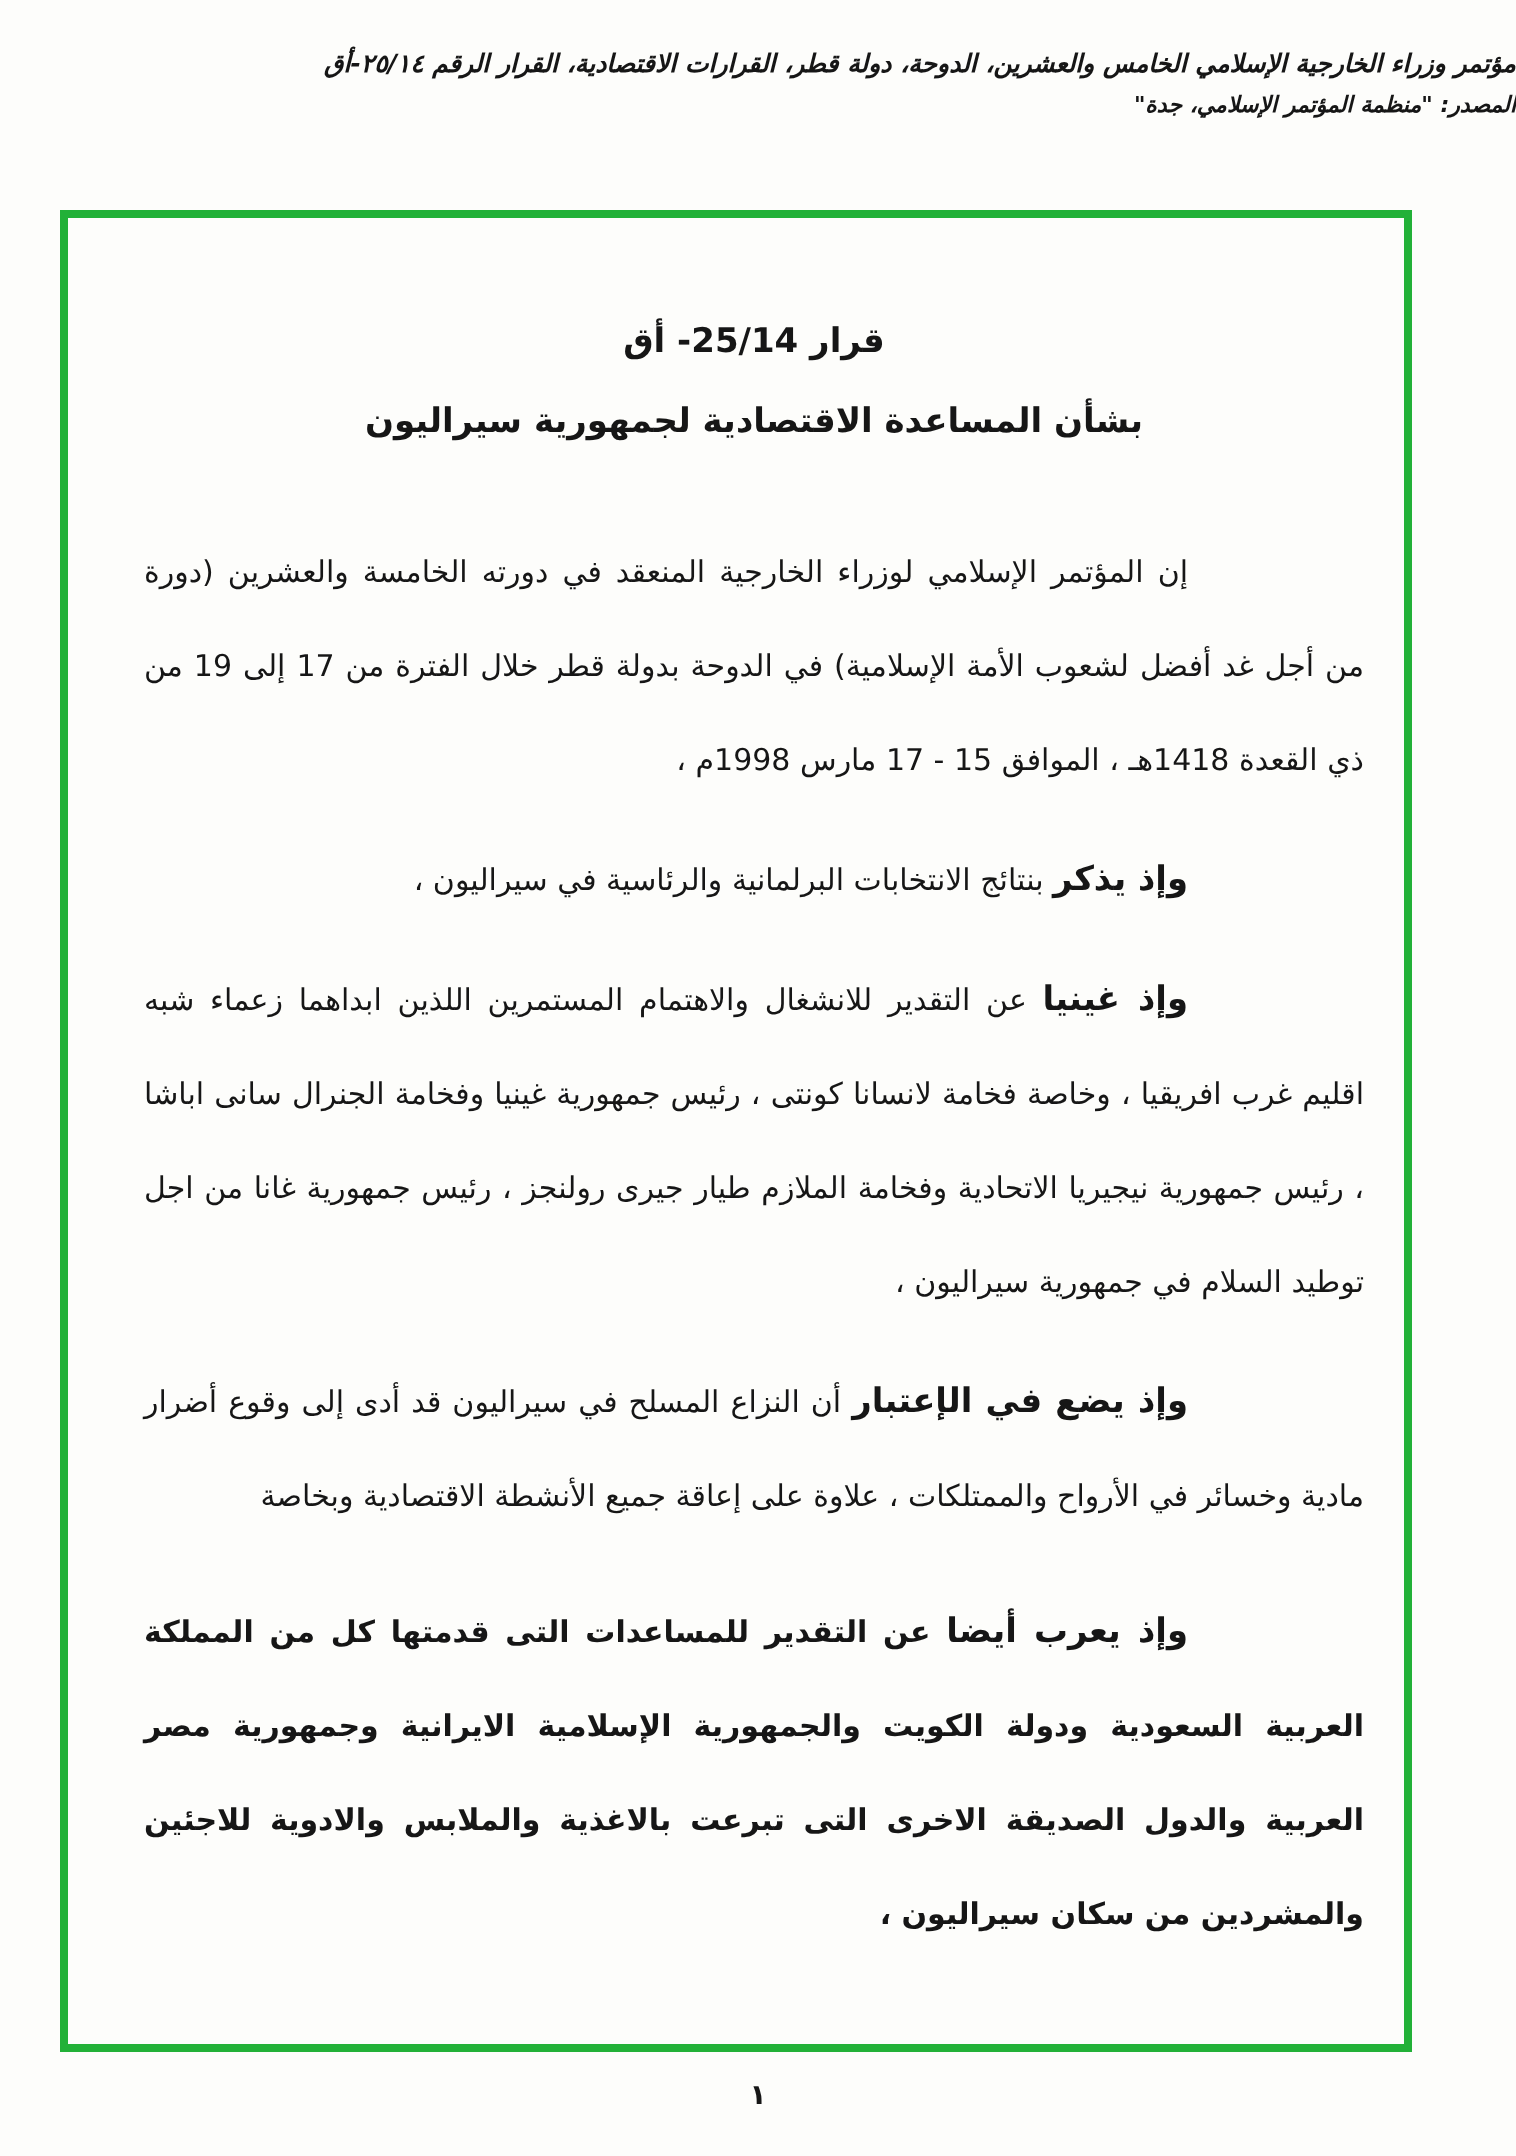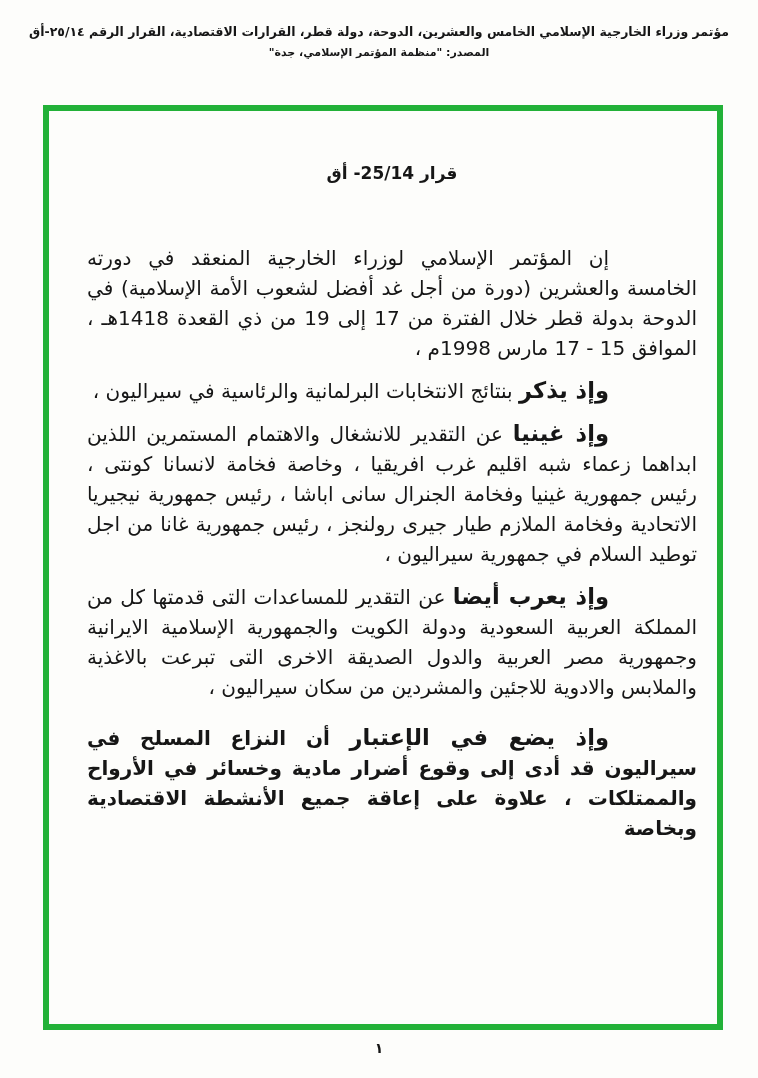--- a/index.html
+++ b/index.html
@@ -6,42 +6,42 @@
   body{
     width:758px;height:1078px;
     background:#fdfdfb;
     color:#161616;
     font-family:"DejaVu Sans",sans-serif;
     position:relative;
     overflow:hidden;
   }
   .header{
     position:absolute;top:24px;left:0;right:0;
-    text-align:center;direction:rtl;
+    text-align:right;direction:rtl;font-style:italic;
   }
   .header-line1{font-size:12.5px;font-weight:bold;letter-spacing:0;}
   .header-line2{font-size:11px;font-weight:bold;margin-top:7px;}
   .green-box{
     position:absolute;
-    left:43px;top:105px;
+    left:30px;top:105px;
     width:668px;height:913px;
-    border:6px solid #0ea5e9;
+    border:4px solid #0ea5e9;
     background:transparent;
   }
   .content{
     direction:rtl;
     padding:42px 20px 0 38px;
   }
   .title-block{
     text-align:center;font-weight:bold;font-size:17px;line-height:40px;
   }
   .paragraphs{
-    margin-top:50px;
-    font-size:20px;
-    line-height:30px;
+    margin-top:32px;
+    font-size:15px;
+    line-height:47px;
     text-align:justify;
     text-justify:inter-word;
   }
   .paragraphs p{
     margin:0 0 12px 0;
     text-indent:88px;
   }
   .paragraphs p b{
     font-size:1.13em;
     letter-spacing:.5px;
@@ -57,24 +57,25 @@
 
 <div class="header">
   <div class="header-line1" dir="rtl">مؤتمر وزراء الخارجية الإسلامي الخامس والعشرين، الدوحة، دولة قطر، القرارات الاقتصادية، القرار الرقم ٢٥/١٤-أق</div>
   <div class="header-line2" dir="rtl">المصدر:  "منظمة المؤتمر الإسلامي، جدة"</div>
 </div>
 
 <div class="green-box" style="border-color: rgb(34, 177, 56);">
   <div class="content">
     <div class="title-block">
       <div dir="rtl">قرار 25/14- أق</div>
+      <div dir="rtl">بشأن المساعدة الاقتصادية لجمهورية سيراليون</div>
     </div>
     <div class="paragraphs" id="paras">
         <p dir="rtl"><span>إن المؤتمر الإسلامي لوزراء الخارجية المنعقد في دورته الخامسة والعشرين (دورة من أجل غد أفضل لشعوب الأمة الإسلامية) في الدوحة بدولة قطر خلال الفترة من 17 إلى 19 من ذي القعدة 1418هـ ، الموافق 15 - 17 مارس 1998م ،</span></p>
         <p dir="rtl"><b>وإذ يذكر</b><span> بنتائج الانتخابات البرلمانية والرئاسية في سيراليون ،</span></p>
         <p dir="rtl"><b>وإذ غينيا</b><span> عن التقدير للانشغال والاهتمام المستمرين اللذين ابداهما زعماء شبه اقليم غرب افريقيا ، وخاصة فخامة لانسانا كونتى ، رئيس جمهورية غينيا وفخامة الجنرال سانى اباشا ، رئيس جمهورية نيجيريا الاتحادية وفخامة الملازم طيار جيرى رولنجز ، رئيس جمهورية غانا من اجل توطيد السلام في جمهورية سيراليون ،</span></p>
+        <p dir="rtl"><b>وإذ يضع في الإعتبار</b><span> أن النزاع المسلح في سيراليون قد أدى إلى وقوع أضرار مادية وخسائر في الأرواح والممتلكات ، علاوة على إعاقة جميع الأنشطة الاقتصادية وبخاصة</span></p>
         <p dir="rtl"><b>وإذ يعرب أيضا</b><span> عن التقدير للمساعدات التى قدمتها كل من المملكة العربية السعودية ودولة الكويت والجمهورية الإسلامية الايرانية وجمهورية مصر العربية والدول الصديقة الاخرى التى تبرعت بالاغذية والملابس والادوية للاجئين والمشردين من سكان سيراليون ،</span></p>
-        <p dir="rtl"><b>وإذ يضع في الإعتبار</b><span> أن النزاع المسلح في سيراليون قد أدى إلى وقوع أضرار مادية وخسائر في الأرواح والممتلكات ، علاوة على إعاقة جميع الأنشطة الاقتصادية وبخاصة</span></p>
       </div>
   </div>
 </div>
 
 <div class="page-number">١</div>
 
 </body></html>

